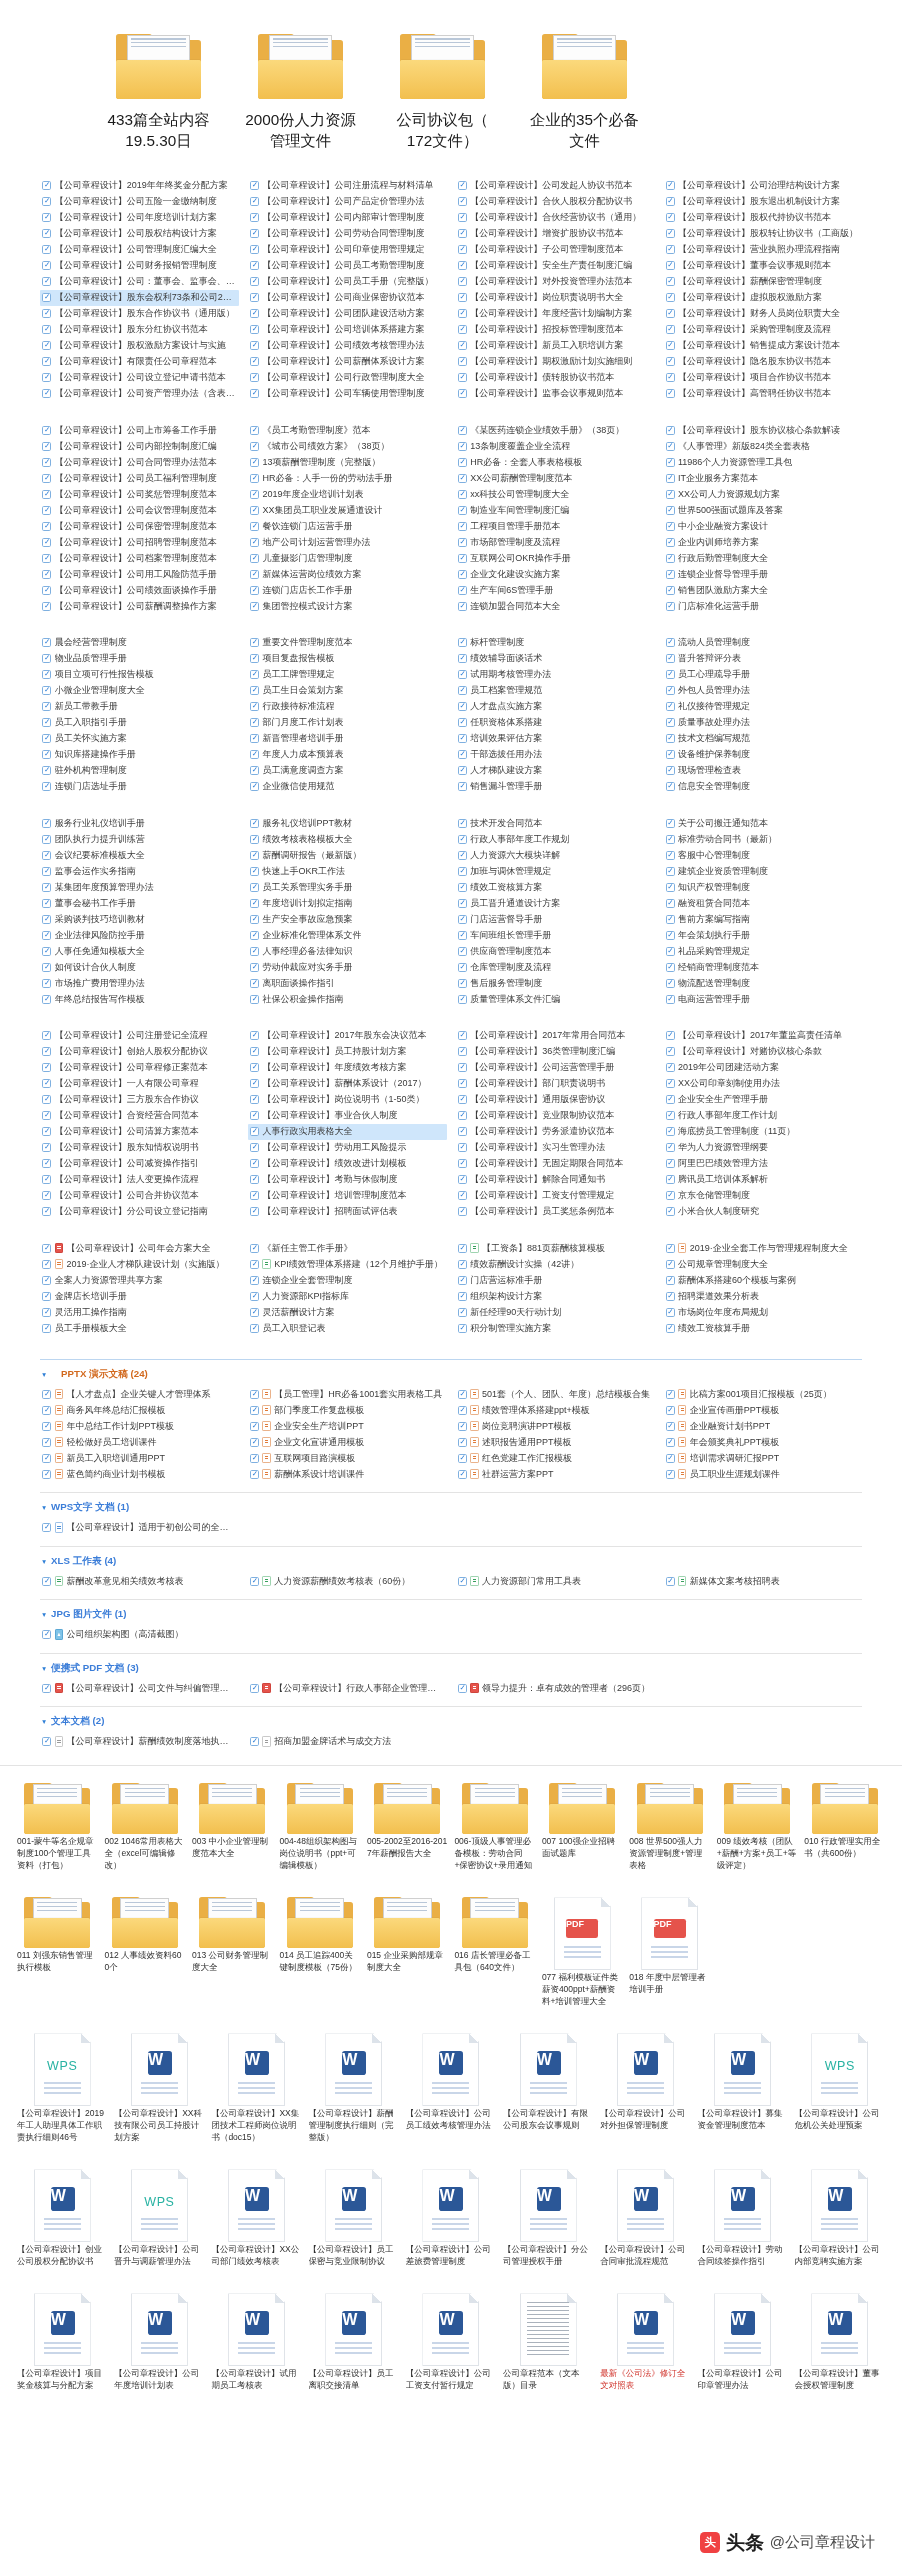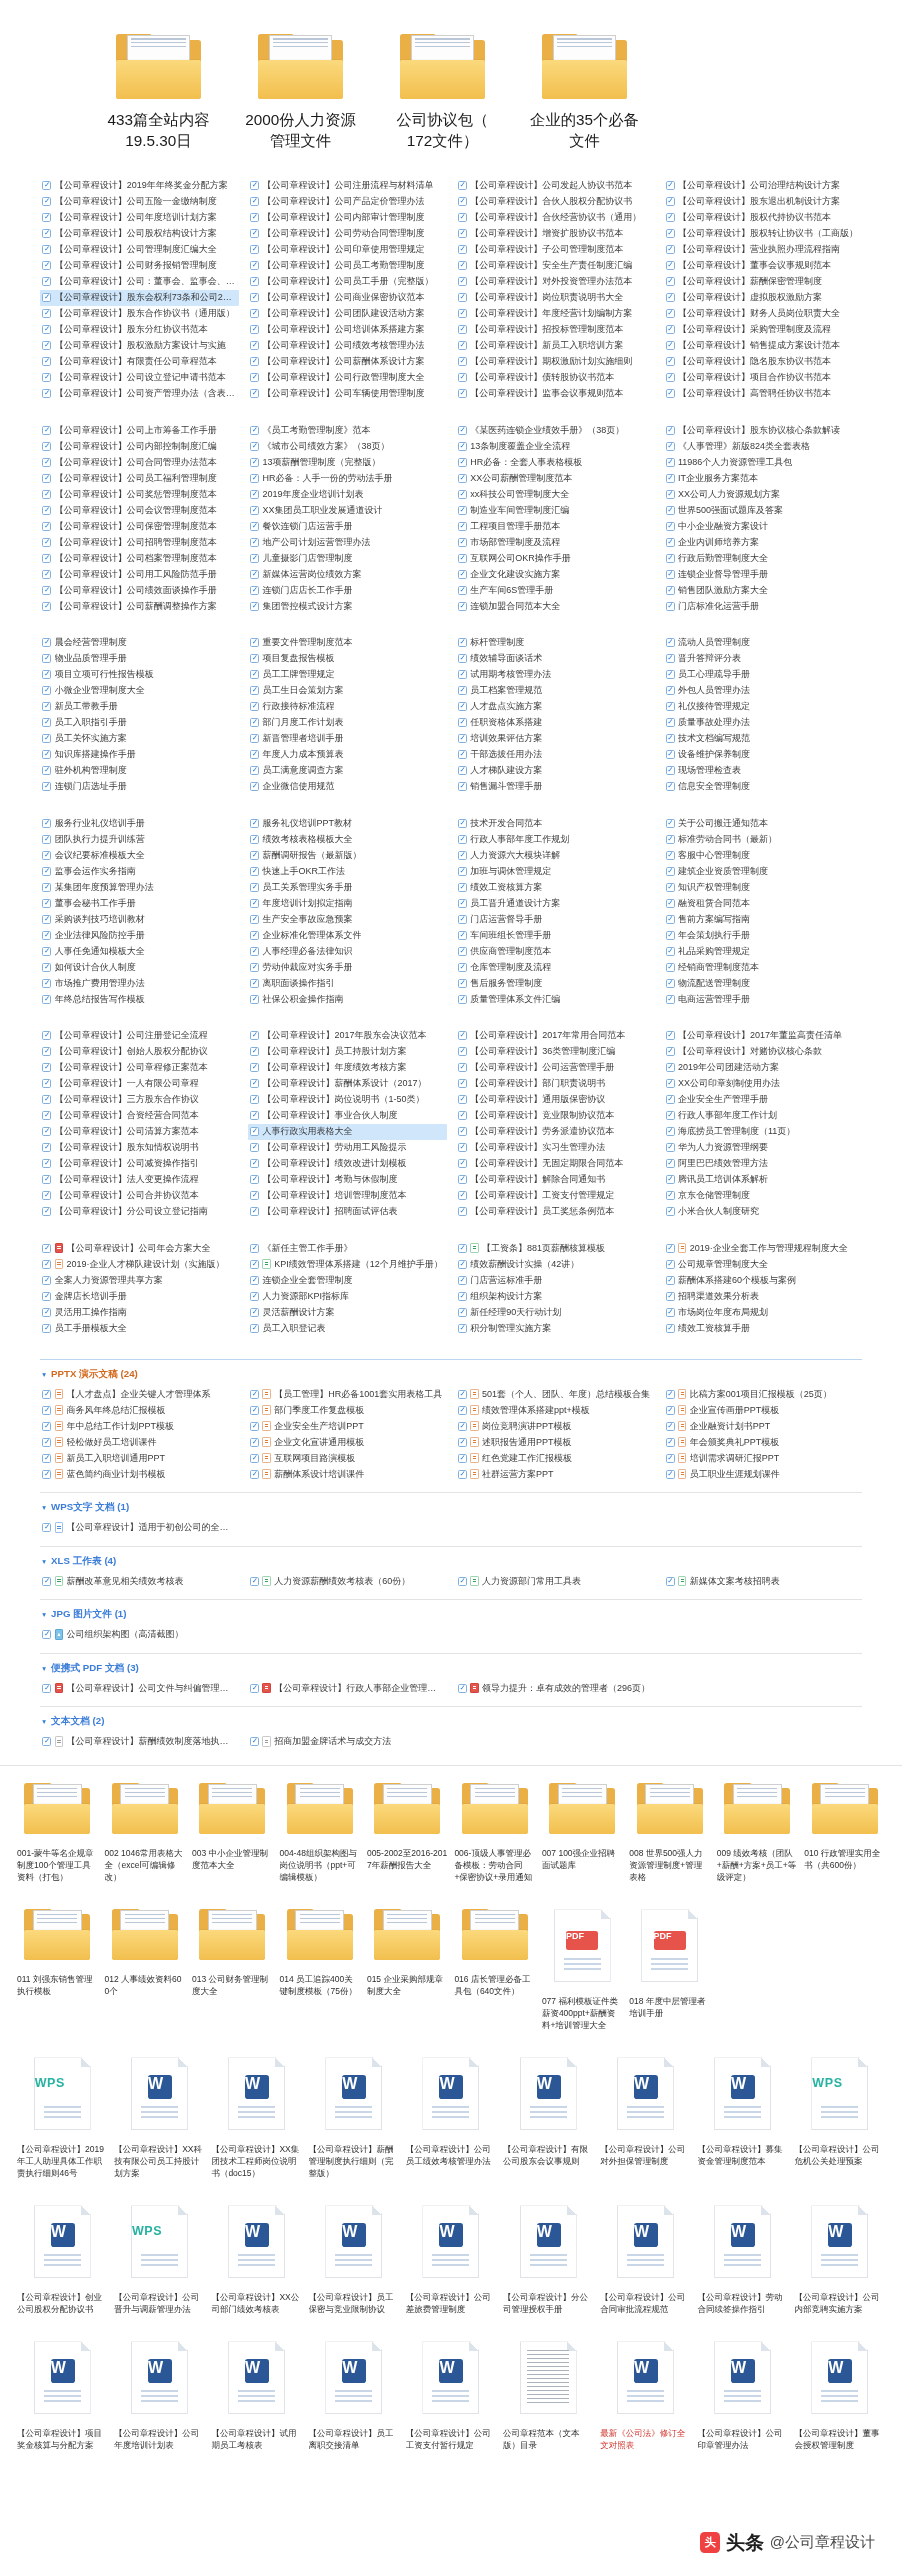--- a/index.html
+++ b/index.html
@@ -47,28 +47,28 @@
   .ts:first-child .ts-div{background:#bcd6f0;}
   .ts-head{display:flex;align-items:center;gap:5.1px;padding:4px 2.3px;cursor:pointer;}
   .tri{color:var(--c-accent,#2f7fd6);font-size:7.4px;line-height:1;}
   .ts-label{font-size:9.7px;font-weight:bold;}
   .ts-grid{display:grid;grid-template-columns:repeat(4,1fr);column-gap:9px;padding:1.1px 0 8px;}
 
   
   .bottom-grids{padding:17px 17px 3.4px;border-top:0.6px solid #e3e3e3;margin-top:8px;}
   .tile-row{display:grid;column-gap:6.8px;margin-bottom:26px;align-items:start;}
   .tile{display:flex;flex-direction:column;align-items:center;cursor:pointer;min-width:0;}
-  .tile-cap{font-size:8.5px;line-height:12px;color:#2f2f2f;margin-top:13px;width:100%;text-align:left;word-break:break-all;display:-webkit-box;-webkit-line-clamp:4;-webkit-box-orient:vertical;overflow:hidden;}
+  .tile-cap{font-size:8.5px;line-height:12px;color:#2f2f2f;margin-top:1px;width:100%;text-align:left;word-break:break-all;display:-webkit-box;-webkit-line-clamp:4;-webkit-box-orient:vertical;overflow:hidden;}
   .tile-cap.red{color:#d0342c;}
 
   .bigdoc{position:relative;width:57px;height:73px;background:#fff;border:0.6px solid #dfe3e8;box-sizing:border-box;clip-path:polygon(0 0,85% 0,100% 12%,100% 100%,0 100%);display:inline-block;}
   .bigdoc i{font-style:normal;display:block;}
   .bigdoc::before{content:"";position:absolute;top:0;right:0;width:9px;height:9px;background:linear-gradient(225deg,rgba(0,0,0,0) 0 49%,#dde3ea 50% 100%);}
   .bd-logo{position:absolute;top:17px;left:16px;width:24px;height:24px;border-radius:2.8px;background:var(--c-word,#2b5797);color:#fff;font-size:16px;font-weight:bold;display:flex;align-items:center;justify-content:center;}
-  .bd-wps{position:absolute;top:18px;left:0;right:0;font-size:12.5px;font-weight:bold;color:var(--c-wps,#28b2a2);letter-spacing:0.6px;}
+  .bd-wps{position:absolute;top:25px;left:0;right:0;text-align:center;font-size:12.5px;font-weight:normal;color:var(--c-wps,#28b2a2);letter-spacing:0.6px;}
   .bd-pdf{position:absolute;top:20.5px;left:11.4px;right:11.4px;height:19.3px;background:var(--c-pdf,#e5534b);color:#fff;display:flex;align-items:center;justify-content:center;font-weight:bold;font-size:9px;border-radius:2.3px;}
   .bd-lines{position:absolute;left:9px;right:9px;bottom:8px;height:15px;background:repeating-linear-gradient(to bottom,#c9d6e8 0 1.7px,transparent 1.7px 5.1px);}
   .bd-txt{position:absolute;left:6.8px;right:6.8px;top:8px;bottom:8px;background:repeating-linear-gradient(to bottom,#aab2bc 0 1.1px,transparent 1.1px 4px);}
 
   
   .watermark{margin-top:auto;display:flex;justify-content:flex-end;align-items:center;gap:5.7px;padding:15px 27px 20.5px;}
   .wm-badge{width:20.5px;height:20.5px;border-radius:4.5px;background:var(--c-toutiao,#f04142);color:#fff;display:flex;align-items:center;justify-content:center;font-size:11.4px;font-weight:bold;flex:none;}
   .wm-brand{font-size:19px;font-weight:bold;color:#1f1f1f;}
   .wm-handle{font-size:15px;color:#4a4a4a;}
 </style>
@@ -1251,21 +1251,21 @@
             <span class="li-t">绩效工资核算手册</span>
           </div>
         </div>
       </div>
     </section>
   <section class="type-sections" id="type-sections">
       <div class="ts">
         <div class="ts-div"></div>
         <div class="ts-head">
           <span class="tri">▾</span>
-          <span class="ts-label" style="color: rgb(210, 105, 30);">PPTX 演示文稿 (24)</span>
+          <span class="ts-label" style="color: rgb(210, 105, 30); margin-left: 10px;">PPTX 演示文稿 (24)</span>
         </div>
         <div class="ts-grid">
           <div class="li">
             <span class="chk"></span>
             <span class="fic fic-p"></span>
             <span class="li-t">【人才盘点】企业关键人才管理体系</span>
           </div>
           <div class="li">
             <span class="chk"></span>
             <span class="fic fic-p"></span>

